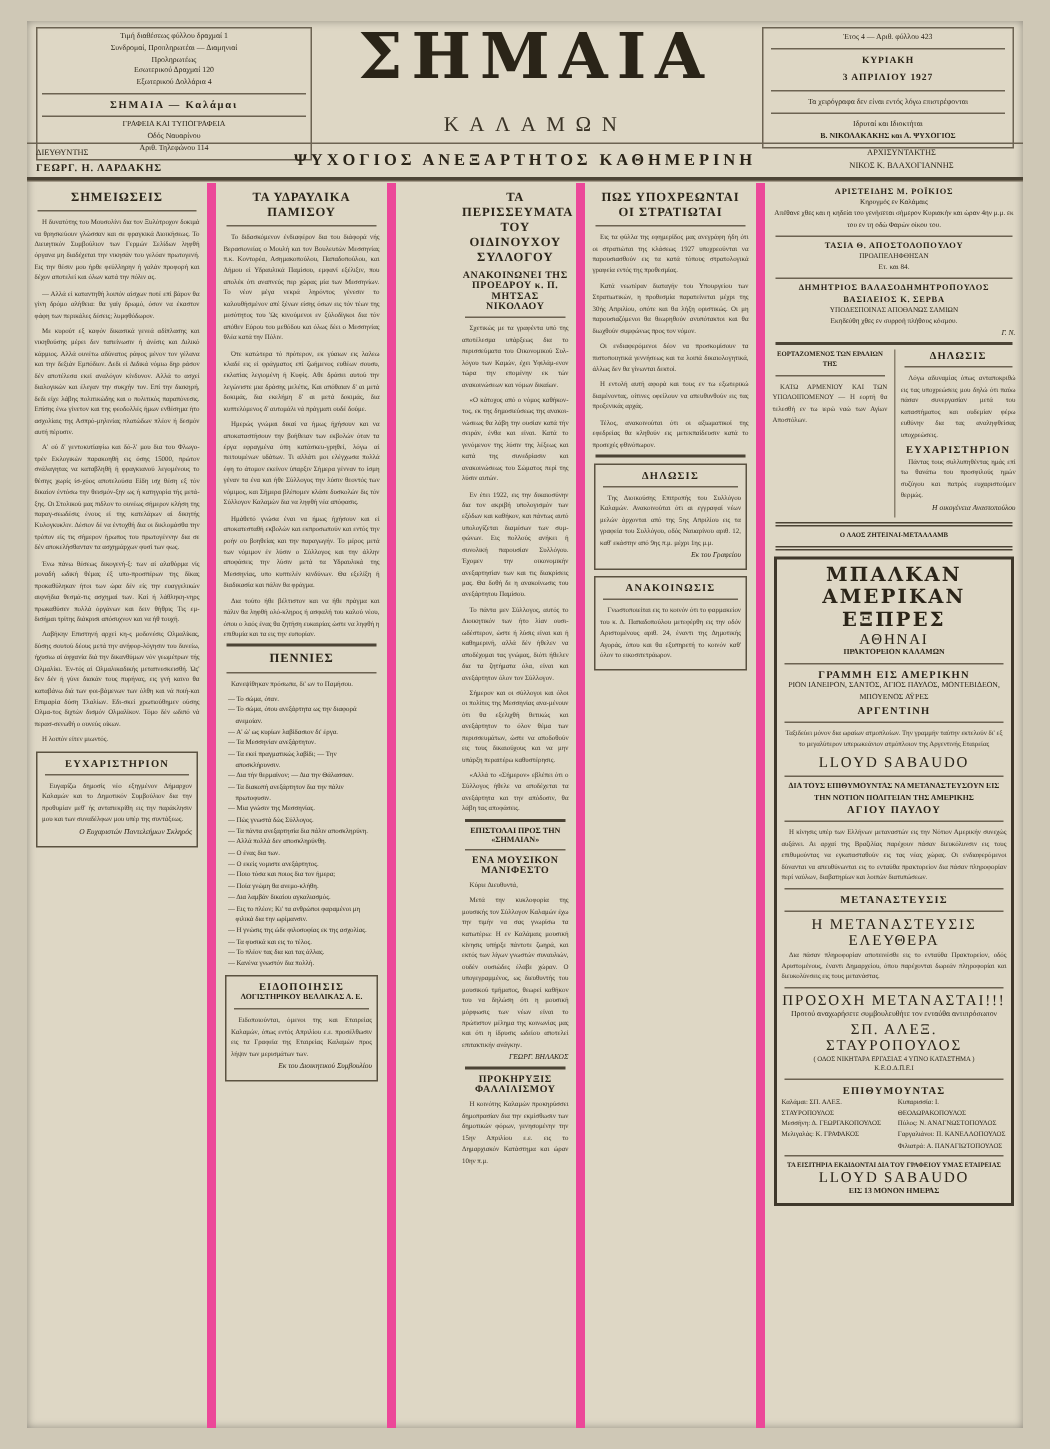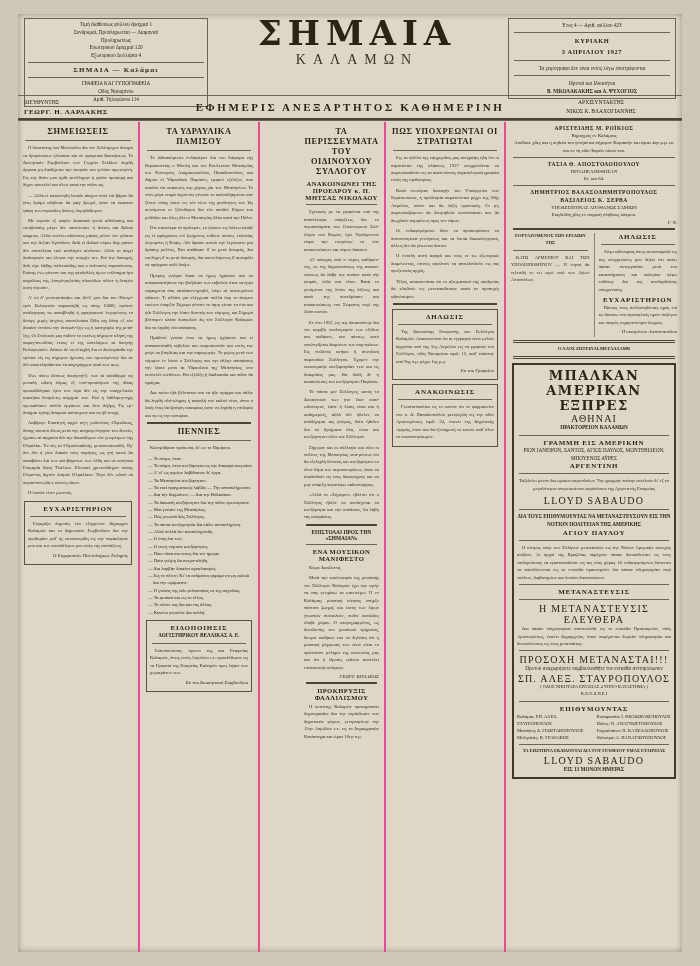--- a/index.html
+++ b/index.html
@@ -17,34 +17,34 @@
   
   .masthead{position:relative;height:106px;border-bottom:1px solid #6c6352;}
   .mh-left{position:absolute;left:6px;top:4px;width:176px;border:1px solid #6c6352;padding:2px 3px;
            font-size:5.2px;line-height:1.5;text-align:center;}
   .mh-left .rule{border-top:1px solid #6c6352;margin:2px 0;}
   .mh-left .big{font-size:7px;letter-spacing:1.2px;font-weight:bold;}
   .mh-right{position:absolute;right:6px;top:4px;width:160px;border:1px solid #6c6352;padding:2px 3px;
             font-size:5.2px;line-height:1.6;text-align:center;}
   .mh-right .big{font-size:6.4px;font-weight:bold;letter-spacing:.6px;}
   .mh-center{position:absolute;left:190px;right:176px;top:2px;text-align:center;}
-  .title{font-family:"DejaVu Serif",serif;font-size:34px;letter-spacing:6px;font-weight:bold;
+  .title{font-family:"DejaVu Serif",serif;font-size:42px;letter-spacing:6px;font-weight:bold;
          color:#2a2418;line-height:1.05;}
-  .subtitle{font-size:14px;letter-spacing:7px;margin-top:0;color:#3a3326;text-align:center;}
+  .subtitle{font-size:14px;letter-spacing:7px;margin-top:16px;color:#3a3326;text-align:center;}
   .mh-bottom{position:absolute;left:0;right:0;bottom:0;height:22px;border-top:1px solid #6c6352;
              border-bottom:2px solid #4c4436;}
   .mh-b-left{position:absolute;left:6px;top:2px;width:150px;text-align:left;font-size:5.6px;line-height:1.6;}
   .mh-b-left .nm{font-size:7px;font-weight:bold;letter-spacing:.6px;}
   .mh-b-right{position:absolute;right:6px;top:2px;width:150px;text-align:center;font-size:5.6px;line-height:1.6;}
   .mh-b-center{position:absolute;left:170px;right:170px;top:5px;text-align:center;
                font-size:11px;letter-spacing:2.6px;font-weight:bold;}
   
   .cols{position:absolute;left:0;right:0;top:108px;bottom:0;display:flex;border-radius:21px;}
   .col{position:relative;padding:3px 5px 0 5px;box-sizing:border-box;overflow:hidden;}
-  .col + .col{border-left:2px solid #ec4899;}
+  .col + .col{border-left:6px solid #ec4899;}
   .c1{width:120px;}
   .c2{width:120px;}
   .c3{width:126px;padding-left:44px;}
   .c4{width:120px;}
   .c5{flex:1;}
   h2.head{font-size:8.4px;font-weight:bold;text-align:center;letter-spacing:.6px;margin:2px 0 3px 0;
           line-height:1.2;}
   h3.sub{font-size:6.6px;font-weight:bold;text-align:center;margin:3px 0 2px 0;letter-spacing:.4px;}
   .rule{border-top:1px solid #6c6352;margin:3px 2px;}
   .rule.thick{border-top:2px solid #4c4436;}
@@ -109,21 +109,21 @@
       <div class="rule"></div>
       <div>Ιδρυταί και Ιδιοκτήται</div>
       <div class="b">Β. ΝΙΚΟΛΑΚΑΚΗΣ και Α. ΨΥΧΟΓΙΟΣ</div>
     </div>
 
     <div class="mh-bottom">
       <div class="mh-b-left">
         <div>ΔΙΕΥΘΥΝΤΗΣ</div>
         <div class="nm">ΓΕΩΡΓ. Η. ΛΑΡΔΑΚΗΣ</div>
       </div>
-      <div class="mh-b-center">ΕΦΗΜΕΡΙΣ ΑΝΕΞΑΡΤΗΤΟΣ ΚΑΘΗΜΕΡΙΝΗ</div>
+      <div class="mh-b-center">ΨΥΧΟΓΙΟΣ ΑΝΕΞΑΡΤΗΤΟΣ ΚΑΘΗΜΕΡΙΝΗ</div>
       <div class="mh-b-right">
         <div>ΑΡΧΙΣΥΝΤΑΚΤΗΣ</div>
         <div class="nm">ΝΙΚΟΣ Κ. ΒΛΑΧΟΓΙΑΝΝΗΣ</div>
       </div>
     </div>
   </div>
 
   <div class="cols">
 
     <div class="col c1">

